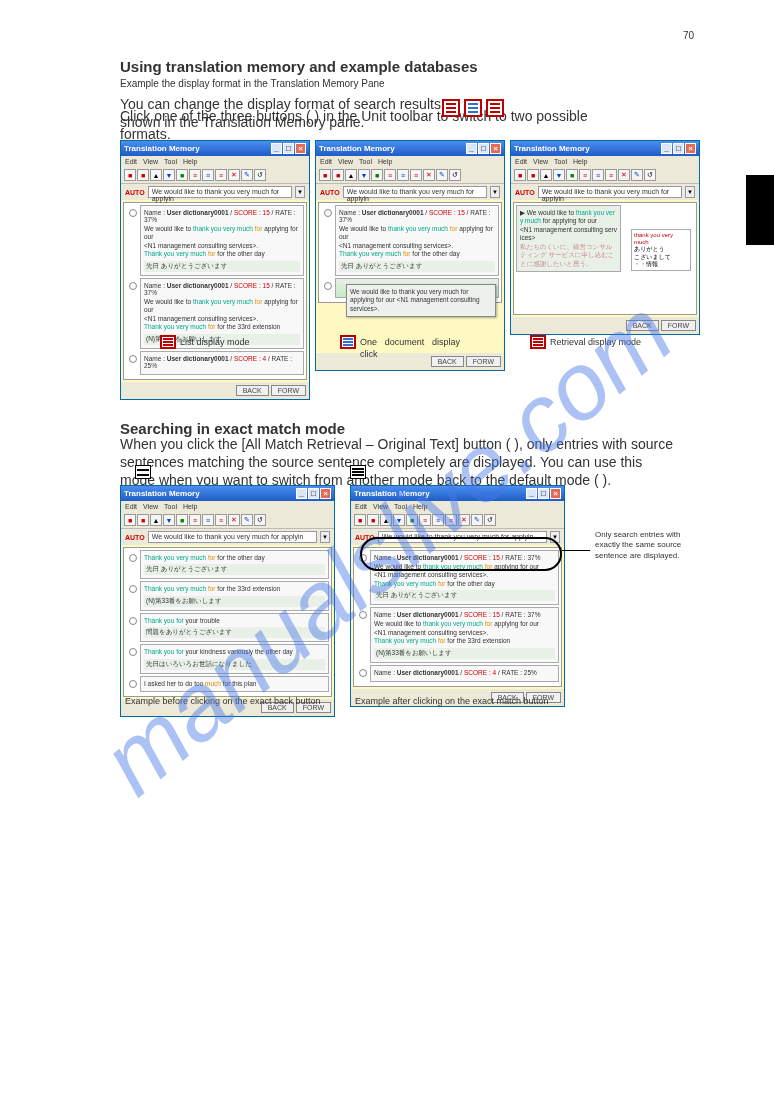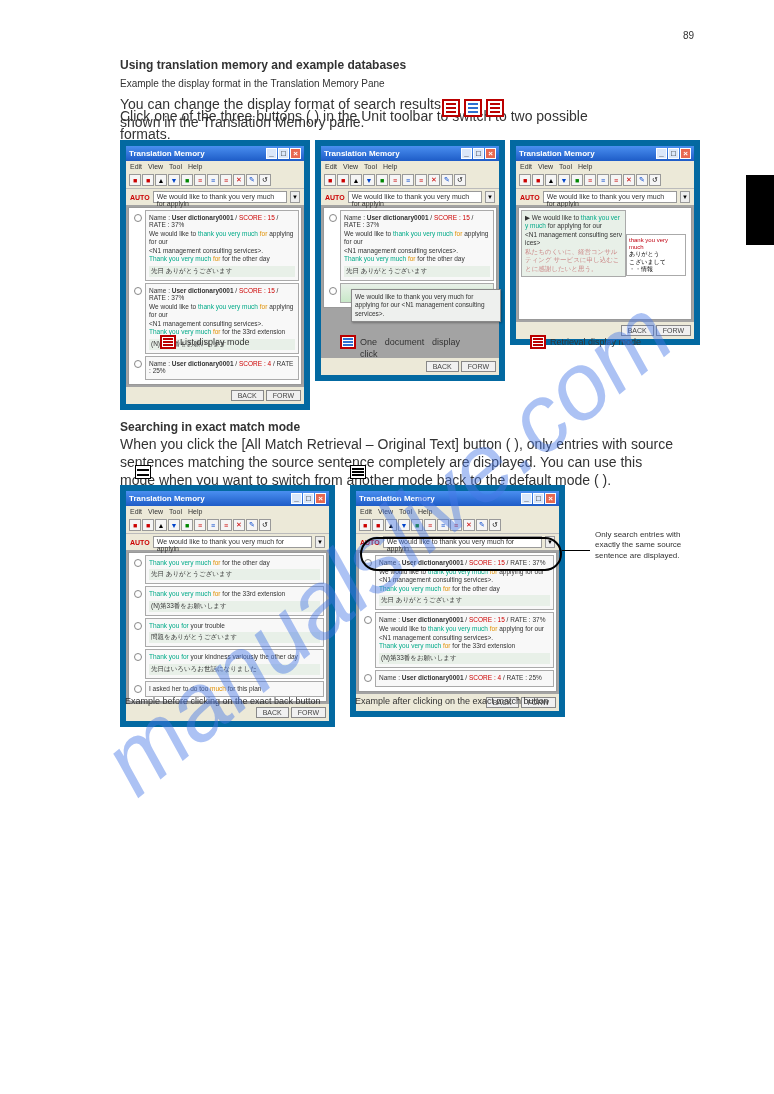--- a/index.html
+++ b/index.html
@@ -35,21 +35,21 @@
     font-size: 95px;
     font-weight: 300;
     color: rgba(70, 120, 230, 0.45);
     white-space: nowrap;
     pointer-events: none;
     font-style: italic;
     z-index: 5;
   }
   .section-heading {
     position: absolute;
-    font-size: 12px;
+    font-size: 15px;
     color: #333;
     font-weight: bold;
   }
   .section-body {
     position: absolute;
     font-size: 14px;
     color: #333;
     line-height: 1.3;
   }
   .icon-cluster {
@@ -84,22 +84,22 @@
     display: flex;
     flex-direction: column;
     justify-content: space-around;
     padding: 1px;
   }
   .bw-icon .bar { height: 2px; background: #000; }
   
   .tm-window {
     position: absolute;
     width: 190px;
-    background: #a3a3a3;
-    border: 6px solid #0369a1;
+    background: #fef9c3;
+    border: 1px solid #0369a1;
     font-size: 7px;
   }
   .tm-window.wide { width: 215px; }
   .titlebar {
     background: linear-gradient(#4a8ff0, #1e5cc7);
     height: 15px;
     display: flex;
     align-items: center;
     justify-content: space-between;
     padding: 0 3px;
@@ -258,21 +258,21 @@
     position:absolute;
     font-size:9px;
     color:#333;
     line-height:1.35;
     text-align: justify;
   }
 </style>
 </head>
 <body>
 
-<div class="page-num">89</div>
+<div class="page-num">70</div>
 <div class="side-tab"></div>
 
 <div class="watermark">manualslive.com</div>
 
 <div class="section-heading" style="left:120px; top:58px;">Using translation memory and example databases</div>
 <div class="section-heading" style="left:120px; top:78px; font-weight:normal; font-size:10px;">Example the display format in the Translation Memory Pane</div>
 <div class="section-body" style="left:120px; top:95px; width:330px;">You can change the display format of search results shown in the Translation Memory pane.</div>
 <div class="section-body" style="left:120px; top:107px; width:500px;">Click one of the three buttons (          ) in the Unit toolbar to switch to two possible formats.</div>
 
 <div class="icon-cluster">

